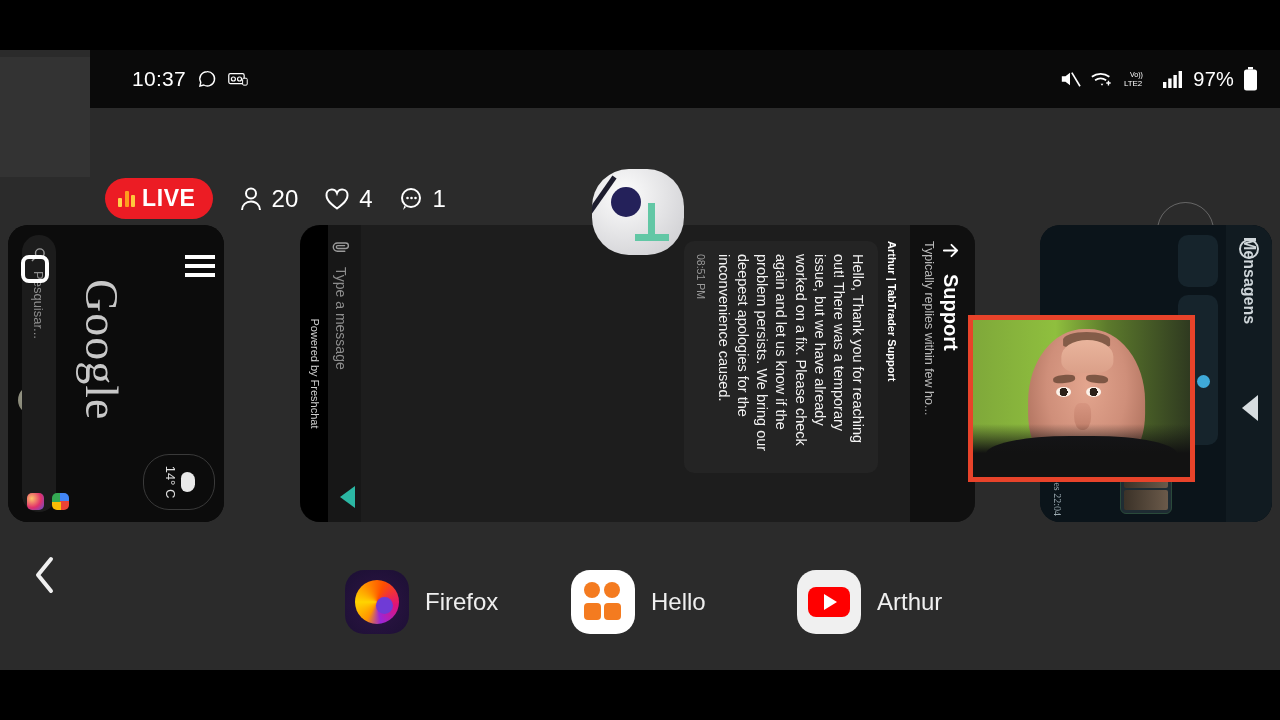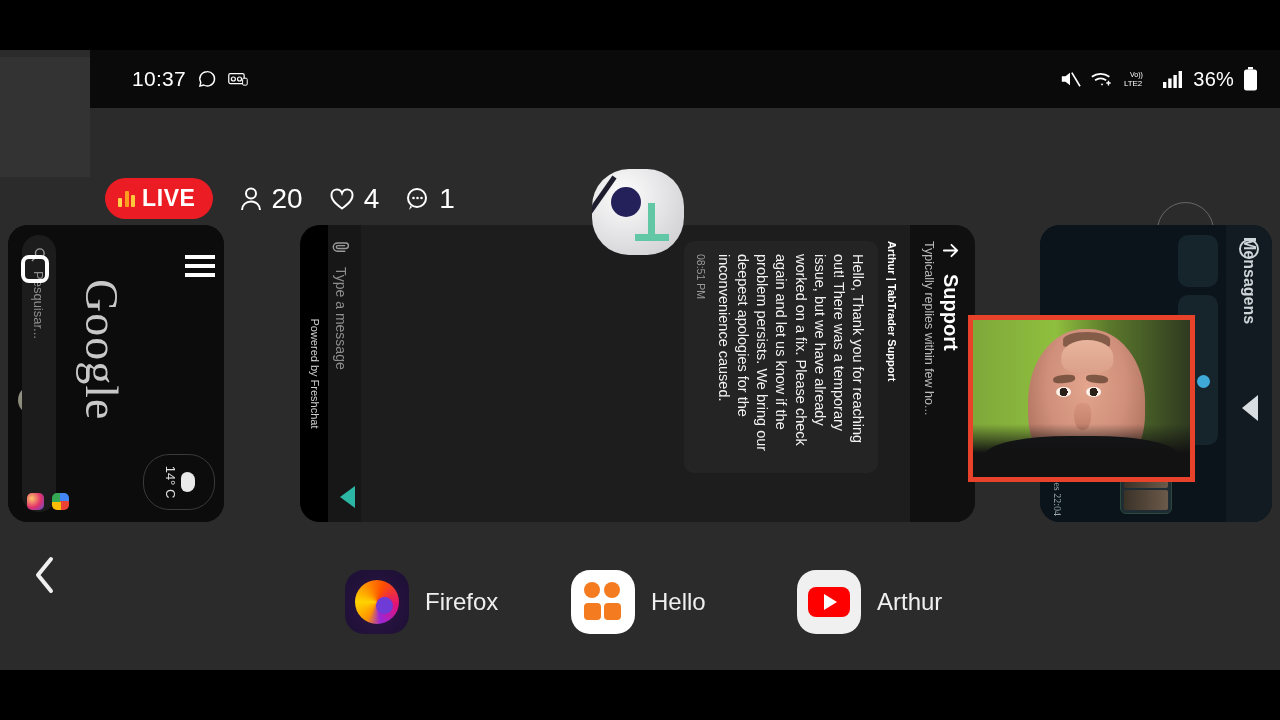--- a/index.html
+++ b/index.html
@@ -34,21 +34,21 @@
                 border-radius:22px; padding:7px 17px 7px 13px; }
   .live-badge .lbl { color:#fff; font-weight:bold; font-size:23px;
                      letter-spacing:.6px; }
   .bars { display:flex; align-items:flex-end; gap:2.5px; height:17px; }
   .bars i { width:4px; border-radius:1px; background:#ffb92e; display:block; }
   .bars i:nth-child(1){height:9px;background:#ffd24a;}
   .bars i:nth-child(2){height:16px;background:#ff9d1e;}
   .bars i:nth-child(3){height:12px;background:#ffc83c;}
 
   .stat { display:flex; align-items:center; gap:9px; margin-left:26px; }
-  .stat .num { color:#fff; font-size:28px; font-weight:500; }
+  .stat .num { color:#fff; font-size:24px; font-weight:500; }
 
   
   .circ-btn { position:absolute; border-radius:50%;
               border:1px solid rgba(255,255,255,.28);
               display:flex; align-items:center; justify-content:center; }
   .kebab { left:1157px; top:152px; width:57px; height:57px; }
   .kebab span { display:block; width:6px; height:6px; border-radius:50%;
                 background:#e8e8e8; margin:3px 0; }
   .kebab .col { display:flex; flex-direction:column; align-items:center; }
   .srch { left:1152px; top:219px; width:62px; height:62px; }
@@ -285,21 +285,21 @@
           </svg>
         </span>
         <span class="icn">
           <svg width="22" height="18" viewBox="0 0 22 18">
             <rect x="1" y="12" width="3.4" height="6" fill="#fff"></rect>
             <rect x="6.2" y="8.5" width="3.4" height="9.5" fill="#fff"></rect>
             <rect x="11.4" y="5" width="3.4" height="13" fill="#fff"></rect>
             <rect x="16.6" y="1" width="3.4" height="17" fill="#fff"></rect>
           </svg>
         </span>
-        <span class="sb-battery">36%</span>
+        <span class="sb-battery">97%</span>
         <span class="icn">
           <svg width="15" height="24" viewBox="0 0 15 24">
             <rect x="5" y="0" width="5" height="2.5" fill="#fff"></rect>
             <rect x="1" y="2.5" width="13" height="21" rx="2.5" fill="#fff"></rect>
           </svg>
         </span>
       </div>
     </div>
 
     <div class="liverow">

